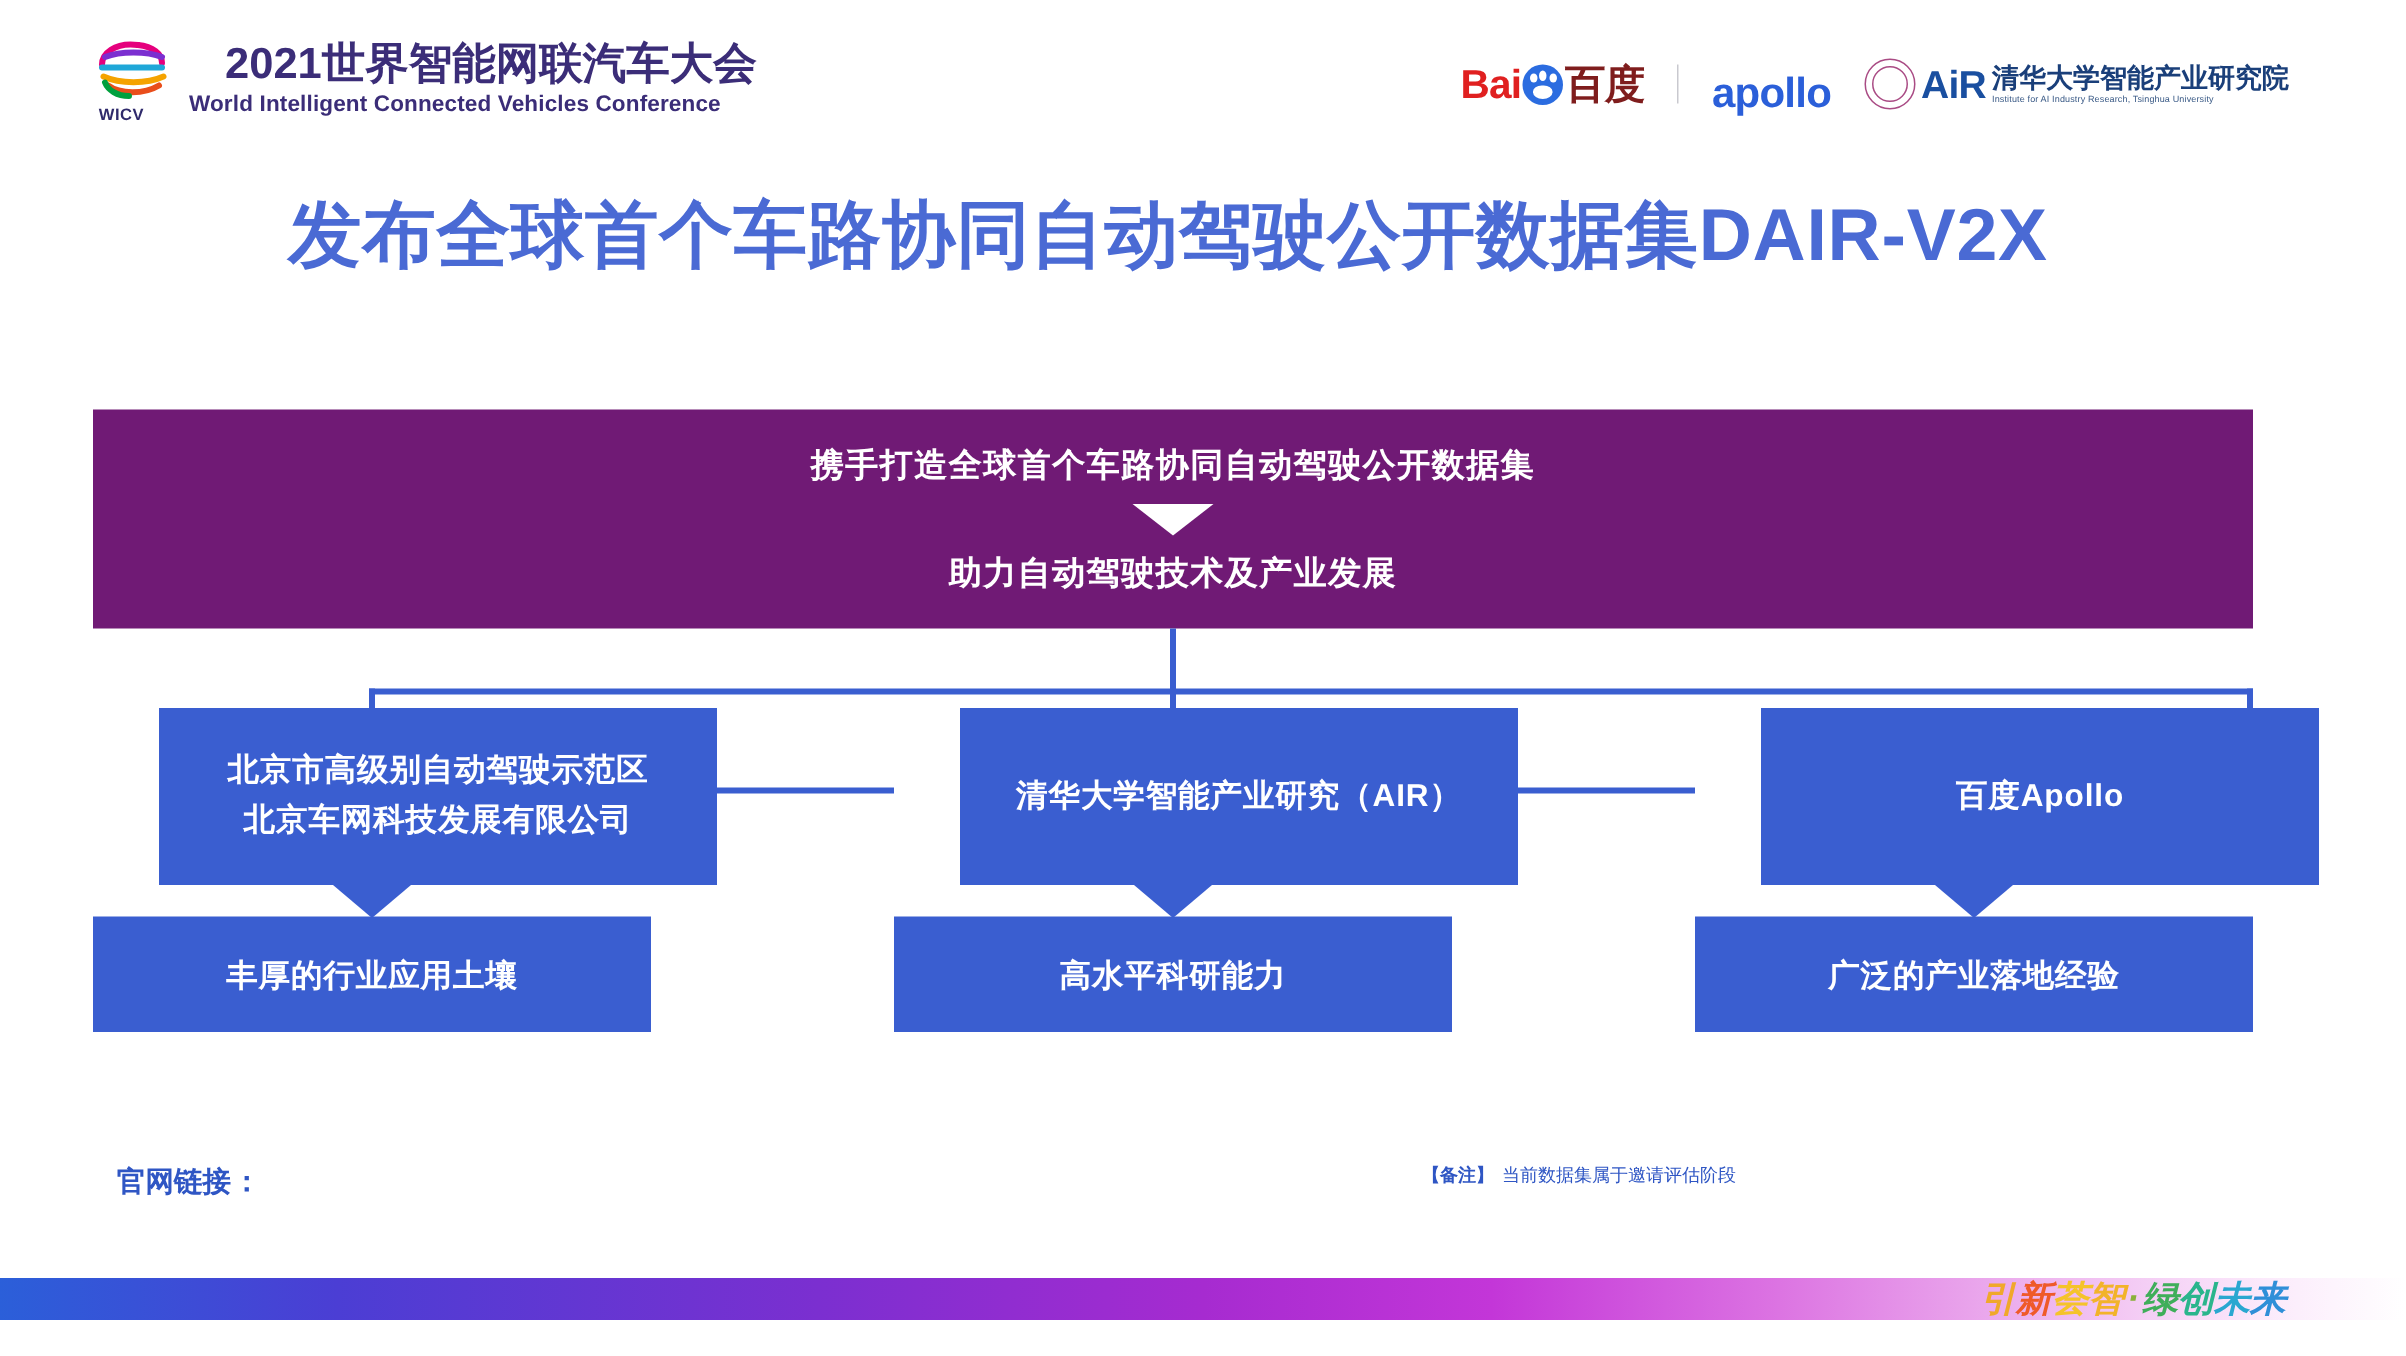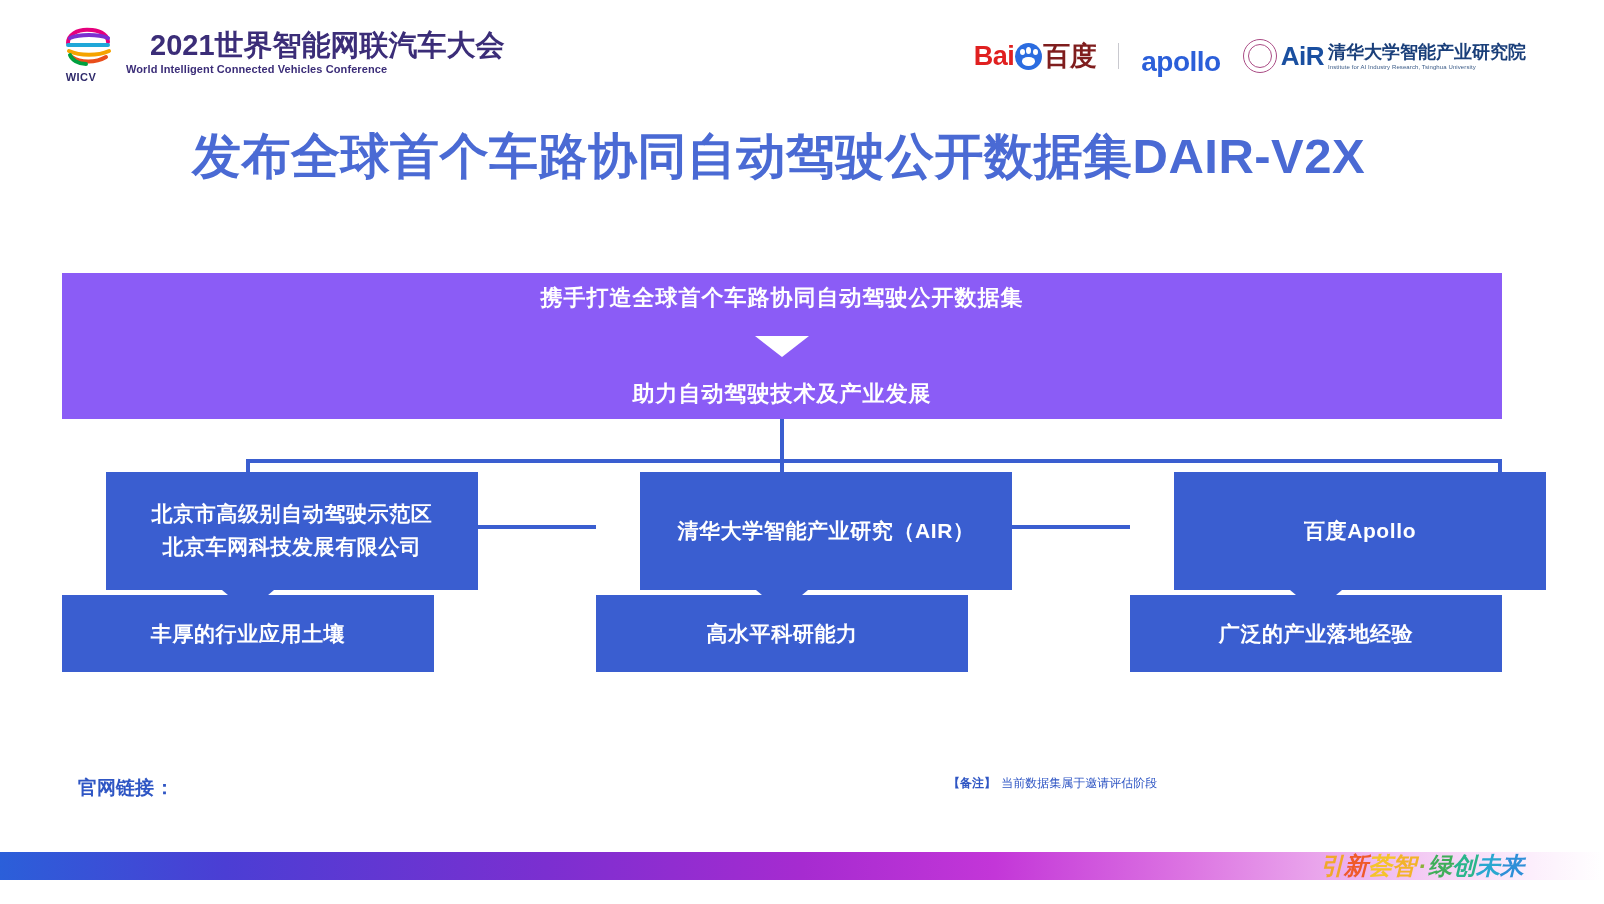--- a/index.html
+++ b/index.html
@@ -50,21 +50,21 @@
   .wicv-text { line-height: 1; }
   .wicv-cn {
     font-size: 29px;
     font-weight: bold;
     color: #3b2d78;
     letter-spacing: 0px;
     white-space: nowrap;
     margin-left: 24px;
   }
   .wicv-en {
-    font-size: 11px;
+    font-size: 15px;
     font-weight: bold;
     color: #3b2d78;
     letter-spacing: 0.1px;
     margin-top: 4px;
     white-space: nowrap;
   }
 
   .partner-logos {
     position: absolute;
     right: 78px;
@@ -173,27 +173,26 @@
     top: 273px;
     width: 1440px;
     height: 415px;
   }
 
   .top-box {
     position: absolute;
     left: 0; top: 0;
     width: 1440px;
     height: 146px;
-    background: #8b5cf6;
+    background: #701a75;
     color: #ffffff;
     display: flex;
     flex-direction: column;
     align-items: center;
     justify-content: center;
-    gap: 12px;
   }
   .top-box .line1 {
     font-size: 22px;
     font-weight: bold;
     letter-spacing: 1px;
   }
   .top-box .caret {
     width: 0; height: 0;
     border-left: 27px solid transparent;
     border-right: 27px solid transparent;
@@ -254,21 +253,21 @@
     border-right: 26px solid transparent;
     border-top: 22px solid #3a5ed0;
     top: 317px;
   }
   .down-caret.c1 { left: 160px; }
   .down-caret.c2 { left: 694px; }
   .down-caret.c3 { left: 1228px; }
 
   .bot-row {
     position: absolute;
-    left: 0; top: 322px;
+    left: 0; top: 338px;
     width: 1312px;
     height: 77px;
     padding-left: 43px;
   }
   .bot-box {
     position: absolute;
     top: 0;
     height: 77px;
     background: #3a5ed0;
     color: #ffffff;

